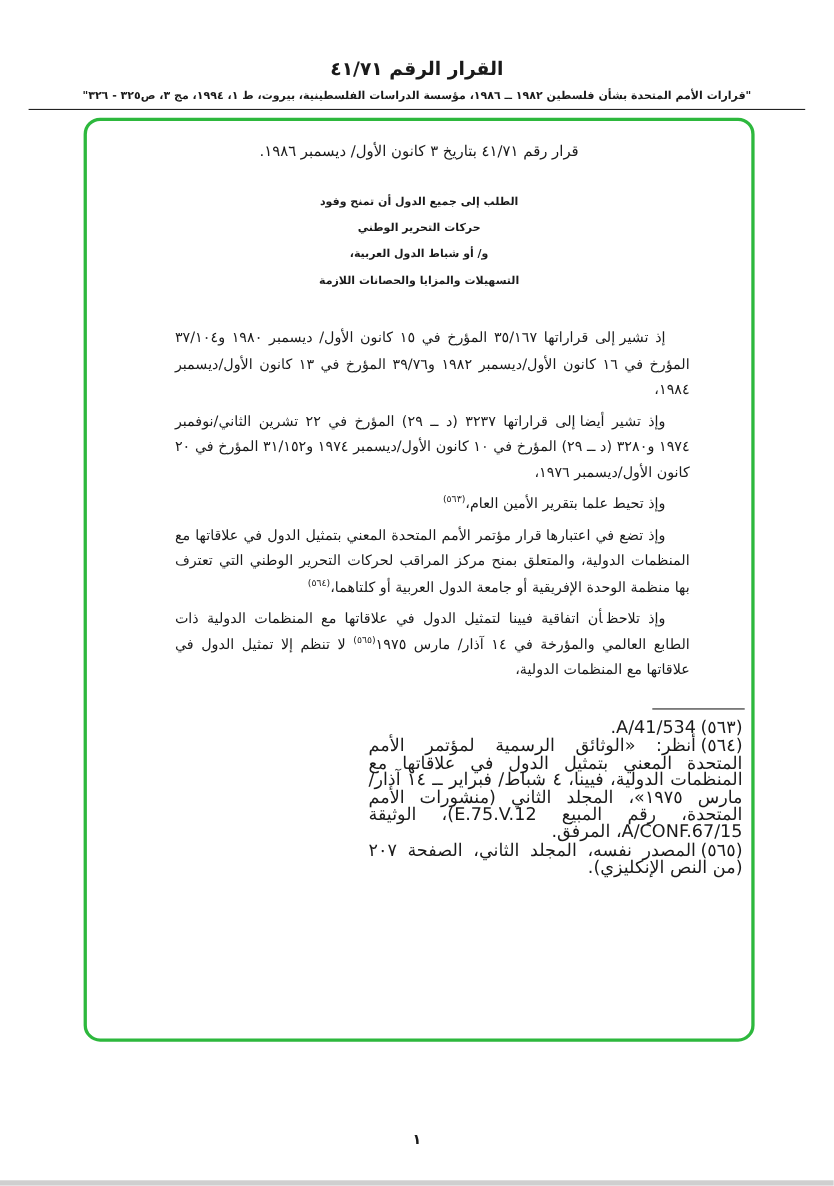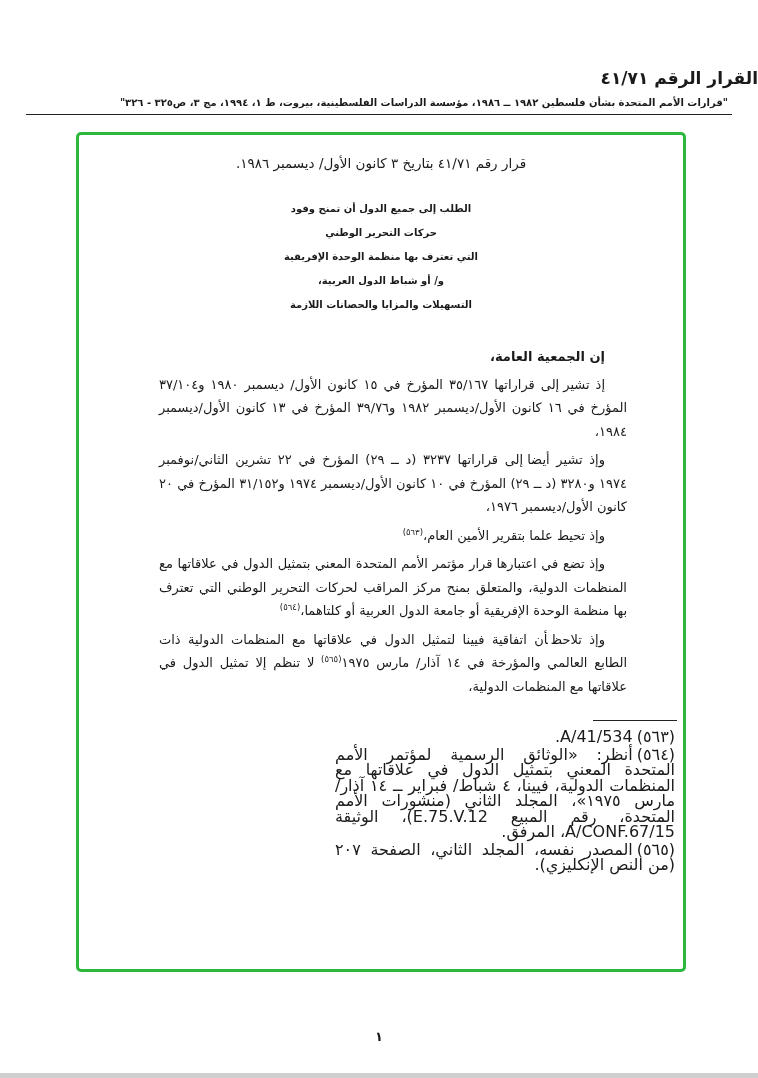--- a/index.html
+++ b/index.html
@@ -5,28 +5,28 @@
   * { margin: 0; padding: 0; box-sizing: border-box; }
   html, body { width: 758px; height: 1078px; }
   body {
     background: #ffffff;
     color: #1a1a1a;
     font-family: "DejaVu Sans", sans-serif;
     position: relative;
     overflow: hidden;
     direction: rtl;
   }
-  .header { text-align: right; padding-top: 68px; }
+  .header { text-align: center; padding-top: 53px; }
   .title { font-size: 17px; font-weight: 700; }
   .citation { font-size: 10px; font-weight: 700; margin-top: 9px; padding: 0 30px; }
   .rule { border-top: 1.5px solid #222; margin: 6px 26px 0; }
   .box {
-    margin: 17px 72px 0 76px;
+    margin: 7px 72px 0 76px;
     border: 3px solid var(--border-green, #2db83d);
-    border-radius: 5px;
+    border-radius: 15px;
     padding: 20px 0 14px;
     min-height: 840px;
   }
   .intro { text-align: center; font-size: 13.5px; margin-bottom: 26px; }
   .heading { text-align: center; font-weight: 700; font-size: 10px; line-height: 24px; margin-bottom: 28px; }
   .bodytext { padding: 0 56px 0 80px; font-size: 13px; line-height: 23.5px; text-align: justify; }
   .opening { font-weight: 700; text-indent: 22px; margin-bottom: 4px; text-align: right; }
   .para { text-indent: 22px; margin-bottom: 5px; }
   .lead { font-weight: 400; margin-left: 4px; }
   .fnref { vertical-align: super; font-size: 8.5px; line-height: 0; }
@@ -67,27 +67,25 @@
   <div class="rule"></div>
 </div>
 
 <div class="box">
 
   <div class="intro">قرار رقم ٤١/٧١ بتاريخ ٣ كانون الأول/ ديسمبر ١٩٨٦.</div>
 
   <div class="heading">
     <div>الطلب إلى جميع الدول أن تمنح وفود</div>
     <div>حركات التحرير الوطني</div>
-    <div>التي تعترف بها منظمة الوحدة الإفريقية</div>
     <div>و/ أو شباط الدول العربية،</div>
     <div>التسهيلات والمزايا والحصانات اللازمة</div>
   </div>
 
   <div class="bodytext">
-    <p class="opening">إن الجمعية العامة،</p>
 
     <p class="para"><span class="lead">إذ تشير</span><span>إلى قراراتها ٣٥/١٦٧ المؤرخ في ١٥ كانون الأول/ ديسمبر ١٩٨٠ و٣٧/١٠٤ المؤرخ في ١٦ كانون الأول/ديسمبر ١٩٨٢ و٣٩/٧٦ المؤرخ في ١٣ كانون الأول/ديسمبر ١٩٨٤،</span></p>
 
     <p class="para"><span class="lead">وإذ تشير أيضا</span><span>إلى قراراتها ٣٢٣٧ (د ــ ٢٩) المؤرخ في ٢٢ تشرين الثاني/نوفمبر ١٩٧٤ و٣٢٨٠ (د ــ ٢٩) المؤرخ في ١٠ كانون الأول/ديسمبر ١٩٧٤ و٣١/١٥٢ المؤرخ في ٢٠ كانون الأول/ديسمبر ١٩٧٦،</span></p>
 
     <p class="para"><span class="lead">وإذ تحيط علما</span><span>بتقرير الأمين العام،</span><span class="fnref">(٥٦٣)</span></p>
 
     <p class="para"><span class="lead">وإذ تضع في اعتبارها</span><span>قرار مؤتمر الأمم المتحدة المعني بتمثيل الدول في علاقاتها مع المنظمات الدولية، والمتعلق بمنح مركز المراقب لحركات التحرير الوطني التي تعترف بها منظمة الوحدة الإفريقية أو جامعة الدول العربية أو كلتاهما،</span><span class="fnref">(٥٦٤)</span></p>
 
     <p class="para"><span class="lead">وإذ تلاحظ</span><span>أن اتفاقية فيينا لتمثيل الدول في علاقاتها مع المنظمات الدولية ذات الطابع العالمي والمؤرخة في ١٤ آذار/ مارس ١٩٧٥</span><span class="fnref">(٥٦٥)</span><span> لا تنظم إلا تمثيل الدول في علاقاتها مع المنظمات الدولية،</span></p>

